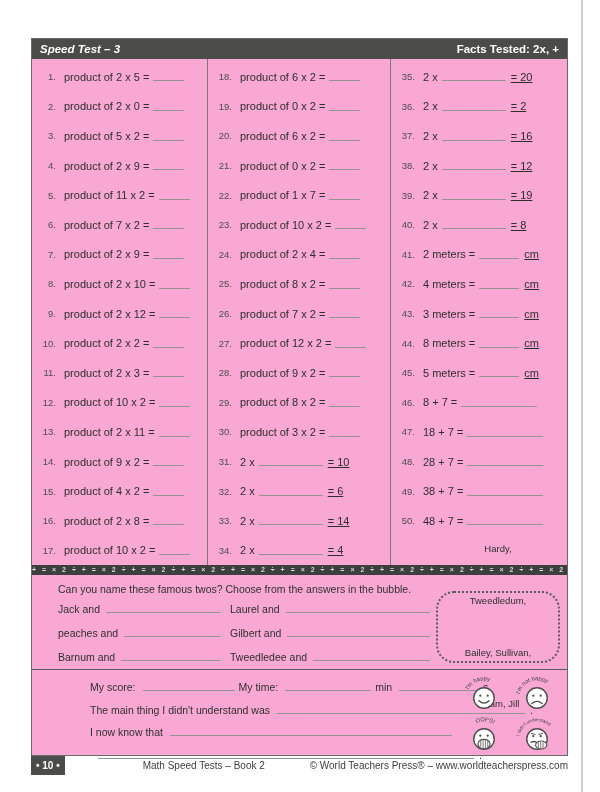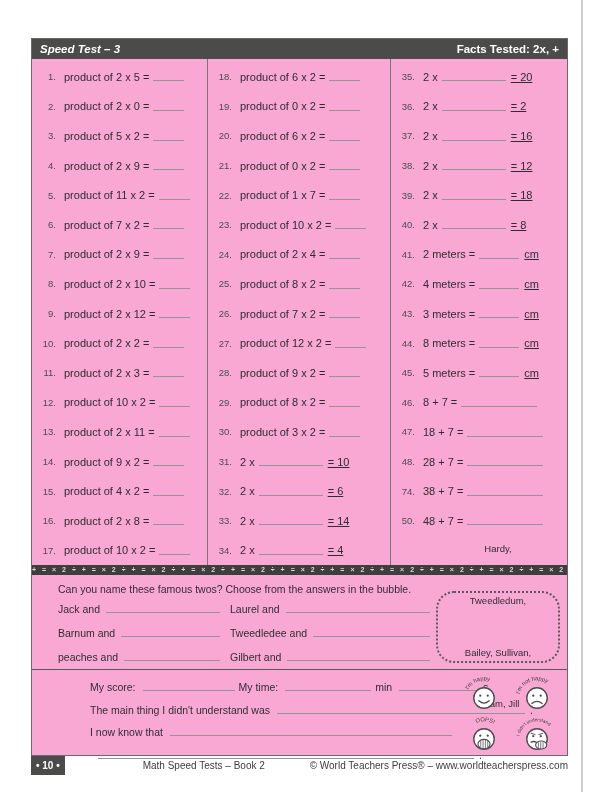--- a/index.html
+++ b/index.html
@@ -278,21 +278,21 @@
         <div class="prow">
           <span class="pnum">38.</span>
           <span class="ppre">2 x</span>
           <span class="bline b-factor"></span>
           <span class="ppost">= 12</span>
         </div>
         <div class="prow">
           <span class="pnum">39.</span>
           <span class="ppre">2 x</span>
           <span class="bline b-factor"></span>
-          <span class="ppost">= 18</span>
+          <span class="ppost">= 19</span>
         </div>
         <div class="prow">
           <span class="pnum">40.</span>
           <span class="ppre">2 x</span>
           <span class="bline b-factor"></span>
           <span class="ppost">= 8</span>
         </div>
         <div class="prow">
           <span class="pnum">41.</span>
           <span class="ppre">2 meters =</span>
@@ -332,21 +332,21 @@
           <span class="pnum">47.</span>
           <span class="ppre">18 + 7 =</span>
           <span class="bline b-add"></span>
         </div>
         <div class="prow">
           <span class="pnum">48.</span>
           <span class="ppre">28 + 7 =</span>
           <span class="bline b-add"></span>
         </div>
         <div class="prow">
-          <span class="pnum">74.</span>
+          <span class="pnum">49.</span>
           <span class="ppre">38 + 7 =</span>
           <span class="bline b-add"></span>
         </div>
         <div class="prow">
           <span class="pnum">50.</span>
           <span class="ppre">48 + 7 =</span>
           <span class="bline b-add"></span>
         </div>
       </div>
   </div>
@@ -361,35 +361,35 @@
             <span class="flab">Jack and</span>
             <span class="bline b-famous"></span>
           </span>
           <span class="fcell fcell1">
             <span class="flab">Laurel and</span>
             <span class="bline b-famous"></span>
           </span>
         </div>
         <div class="frow">
           <span class="fcell fcell0">
+            <span class="flab">peaches and</span>
+            <span class="bline b-famous"></span>
+          </span>
+          <span class="fcell fcell1">
+            <span class="flab">Gilbert and</span>
+            <span class="bline b-famous"></span>
+          </span>
+        </div>
+        <div class="frow">
+          <span class="fcell fcell0">
             <span class="flab">Barnum and</span>
             <span class="bline b-famous"></span>
           </span>
           <span class="fcell fcell1">
             <span class="flab">Tweedledee and</span>
-            <span class="bline b-famous"></span>
-          </span>
-        </div>
-        <div class="frow">
-          <span class="fcell fcell0">
-            <span class="flab">peaches and</span>
-            <span class="bline b-famous"></span>
-          </span>
-          <span class="fcell fcell1">
-            <span class="flab">Gilbert and</span>
             <span class="bline b-famous"></span>
           </span>
         </div>
       </div>
     <div class="bubble" id="bubble-lines">
         <div class="bub-line">Hardy,</div>
         <div class="bub-line">Tweedledum,</div>
         <div class="bub-line">Bailey, Sullivan,</div>
         <div class="bub-line">cream, Jill</div>
       </div>

